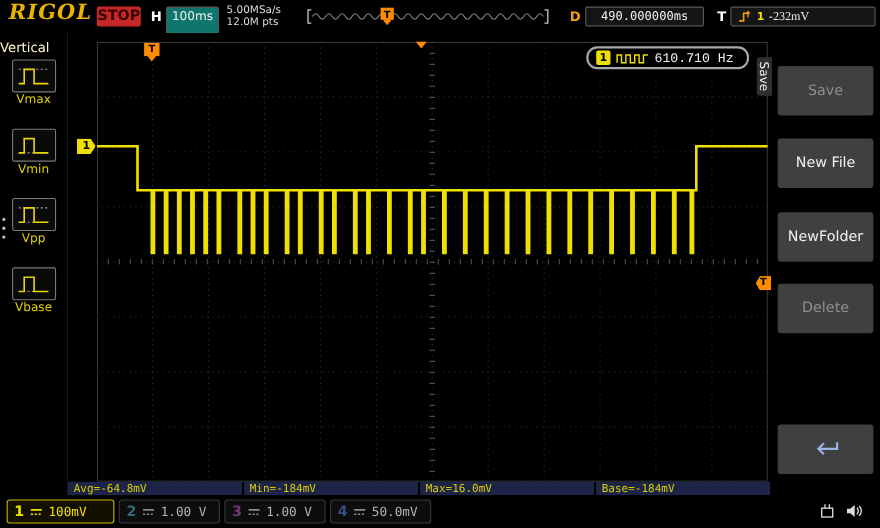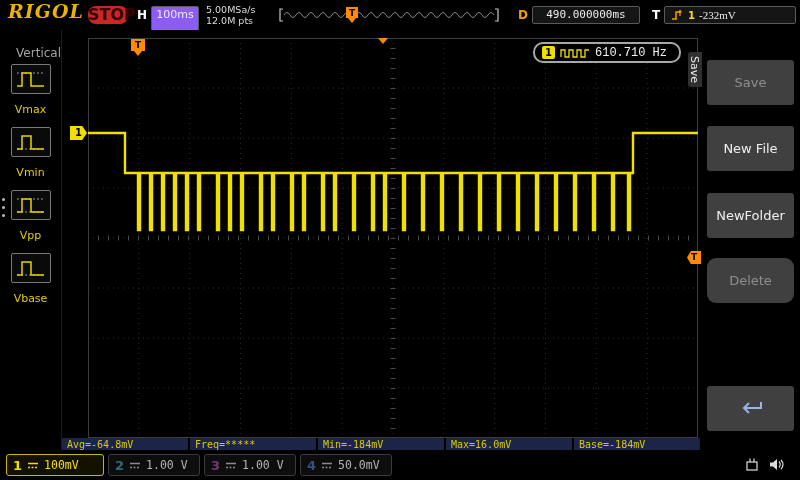--- a/index.html
+++ b/index.html
@@ -1,38 +1,38 @@
 <!DOCTYPE html>
 <html><head>
 <meta charset="utf-8">
 <style>
   *{margin:0;padding:0;box-sizing:border-box}
   html,body{width:800px;height:480px;background:#000;font-family:"DejaVu Sans",sans-serif;position:relative;overflow:hidden}
 
   
   .topbar{position:absolute;left:0;top:0;width:800px;height:30px;background:#000}
   .logo{position:absolute;left:8px;top:0;font-size:19px;font-weight:bold;font-style:italic;color:#e8b400;letter-spacing:1px;font-family:"DejaVu Serif",serif}
-  .stop{position:absolute;left:88px;top:6px;width:40px;height:18px;background:#c62828;color:#3a0000;font-weight:bold;font-size:16px;text-align:center;line-height:18px;border-radius:8px;cursor:pointer}
+  .stop{position:absolute;left:88px;top:6px;width:40px;height:18px;background:#c62828;color:#3a0000;font-weight:bold;font-size:13px;text-align:center;line-height:18px;border-radius:2px;cursor:pointer}
   .hlab{position:absolute;left:137px;top:8px;color:#fff;font-weight:bold;font-size:12px}
-  .tbox{position:absolute;left:151px;top:6px;width:48px;height:28px;background:#8b5cf6;border:1px solid #5a5a5a;color:#eee;font-size:11px;text-align:center;line-height:16px;border-radius:2px;cursor:pointer}
+  .tbox{position:absolute;left:151px;top:6px;width:48px;height:28px;background:#0f766e;border:1px solid #5a5a5a;color:#eee;font-size:11px;text-align:center;line-height:16px;border-radius:2px;cursor:pointer}
   .srate{position:absolute;left:206px;top:4px;font-size:9.5px;color:#ddd;line-height:11px;white-space:nowrap}
   .wstrip{position:absolute;left:278px;top:6px}
   .dlab{position:absolute;left:518px;top:8px;color:#f0a000;font-weight:bold;font-size:12px}
   .dbox{position:absolute;left:532px;top:6px;width:108px;height:18px;background:#151515;border:1px solid #5a5a5a;color:#eee;font-size:11px;text-align:center;line-height:16px;font-family:"DejaVu Sans Mono",monospace;border-radius:2px}
   .tlab{position:absolute;left:652px;top:8px;color:#fff;font-weight:bold;font-size:12px}
   .trigbox{position:absolute;left:664px;top:6px;width:132px;height:18px;border:1px solid #5a5a5a;background:#151515;border-radius:2px;display:flex;align-items:center;gap:4px;padding:0 6px}
   .trigbox .tchan{color:#f0e000;font-size:10px;font-weight:bold}
   .trigbox .tlevel{color:#eee;font-size:11px;font-family:Liberation Serif, serif}
 
   
   .leftbar{position:absolute;left:0;top:30px;width:62px;height:420px;background:#000;border-right:1px solid #1c1c1c}
-  .leftbar .title{margin-top:16px;text-align:right;color:#a3a3a3;font-size:12px}
+  .leftbar .title{margin-top:6px;text-align:left;color:#fef9c3;font-size:12px}
   .vitem{width:100%;height:63px;display:flex;flex-direction:column;align-items:center;padding-top:4px;cursor:pointer}
   .vicon{width:40px;height:30px;border:1px solid #7a7a7a;background:#0a0a0a;display:flex;align-items:center;justify-content:center;border-radius:2px}
-  .vlabel{color:#e0cc00;font-size:11px;margin-top:9px}
+  .vlabel{color:#e0cc00;font-size:11px;margin-top:0}
   .pagedots{position:absolute;left:2px;top:168px;display:flex;flex-direction:column;gap:5px}
   .pagedots i{width:3px;height:3px;border-radius:50%;background:#bbb}
 
   
   .screen{position:absolute;left:62px;top:30px;width:640px;height:420px;background:#000}
   .grat{position:absolute;left:26px;top:8px}
   .freqbox{position:absolute;left:471px;top:12px;width:148px;height:21px;border:2px solid #a8a8a8;border-radius:10px;background:#000;display:flex;align-items:center;gap:5px;padding:0 7px}
   .freqbox .fchan{width:13px;height:13px;background:#f0e000;color:#000;font-size:10px;font-weight:bold;text-align:center;line-height:13px;border-radius:2px;flex:none}
   .freqbox .fval{color:#f0f0f0;font-size:12px;font-family:Liberation Mono, monospace;white-space:nowrap}
   .measbar{position:absolute;left:0;top:408px;width:638px;height:13px;display:flex;gap:2px}
@@ -176,33 +176,32 @@
   <div class="tag tright">T</div>
   <div class="freqbox">
     <span class="fchan">1</span>
     <svg width="30" height="12" viewBox="0 0 30 12">
       <path d="M1,10 v-7 h4 v7 h4 v-7 h4 v7 h4 v-7 h4 v7 h4 v-7 h4" fill="none" stroke="#f0e000" stroke-width="1.3"></path>
     </svg>
     <span class="fval">610.710 Hz</span>
   </div>
   <div class="measbar">
       <span class="mseg">Avg=-64.8mV</span>
-      <span class="mseg">Freq=*****</span>
       <span class="mseg">Min=-184mV</span>
       <span class="mseg">Max=16.0mV</span>
       <span class="mseg">Base=-184mV</span>
     </div>
 </div>
 
 <div class="savetab">Save</div>
 <div class="rightbar">
     <div class="mbtn dis" style="top: 30px;">Save</div>
     <div class="mbtn" style="top: 163px;">NewFolder</div>
     <div class="mbtn" style="top: 96px;">New File</div>
-    <div class="mbtn dis" style="top: 228px; border-radius: 9px;">Delete</div>
+    <div class="mbtn dis" style="top: 228px;">Delete</div>
     <div class="mbtn" style="top: 356px;">
       <svg width="28" height="20" viewBox="0 0 28 20">
         <path d="M24,3 v6 H8 M12,4 L7,9 L12,14" fill="none" stroke="#9ab4e8" stroke-width="2"></path>
       </svg>
     </div>
   </div>
 
 <div class="bottombar">
   <svg class="usb" width="16" height="15" viewBox="0 0 16 15">
     <rect x="3" y="5" width="10" height="8" fill="none" stroke="#ddd" stroke-width="1.2"></rect>

